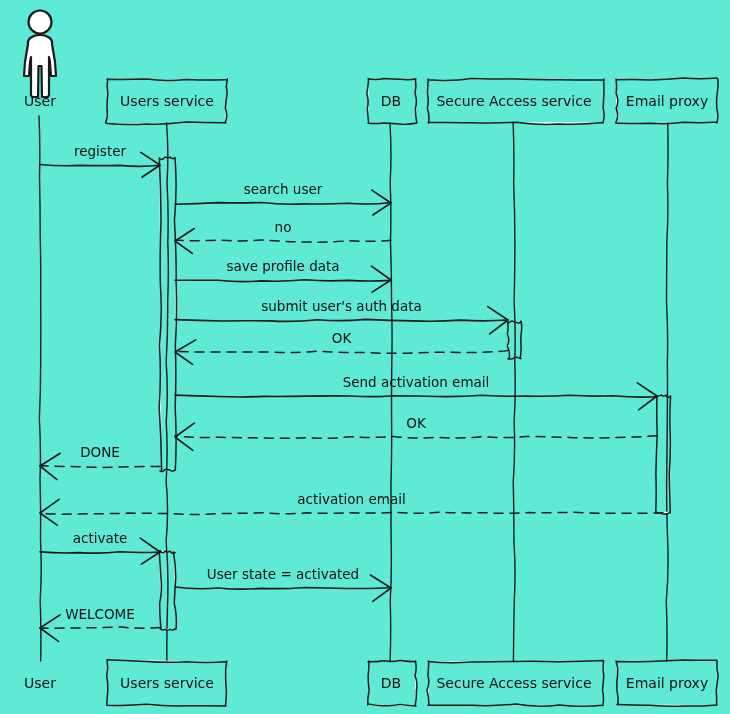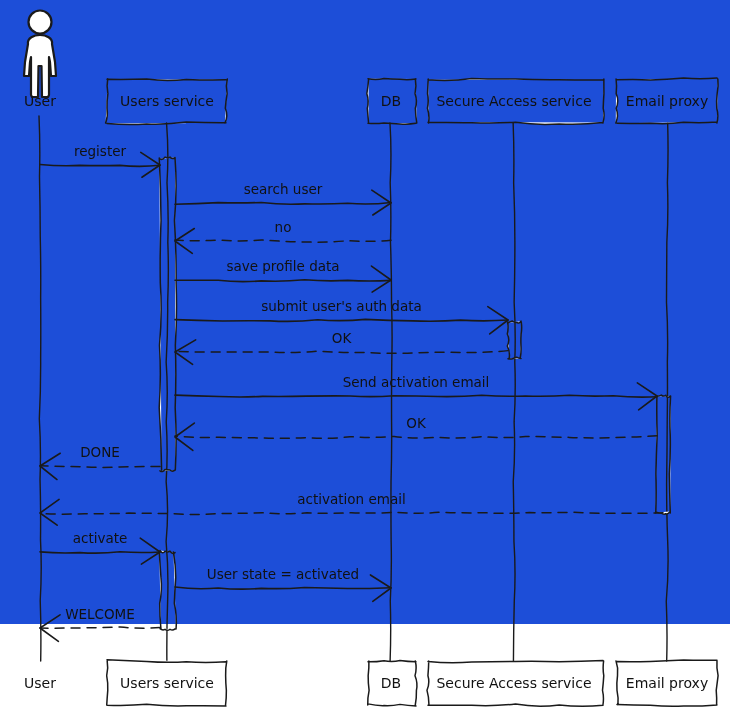--- a/index.html
+++ b/index.html
@@ -1,17 +1,17 @@
 <!DOCTYPE html>
 <html><head>
 <meta charset="utf-8">
 <style>
   html,body{margin:0;padding:0;background:#ffffff;}
   body{width:730px;height:714px;overflow:hidden;font-family:"DejaVu Sans",sans-serif;}
-  #stage{position:relative;width:730px;height:624px;background:#1d4ed8;}
+  #stage{position:relative;width:730px;height:714px;background:#5eead4;}
   svg#diagram{position:absolute;left:0;top:0;width:730px;height:714px;}
   .lbl{font-family:"DejaVu Sans",sans-serif;font-size:13.5px;fill:#111111;}
   .plbl{font-family:"DejaVu Sans",sans-serif;font-size:14px;fill:#111111;}
 </style>
 </head>
 <body>
 
 <div id="stage">
   <svg id="diagram" viewBox="0 0 730 714">
     <g id="g-actor">

